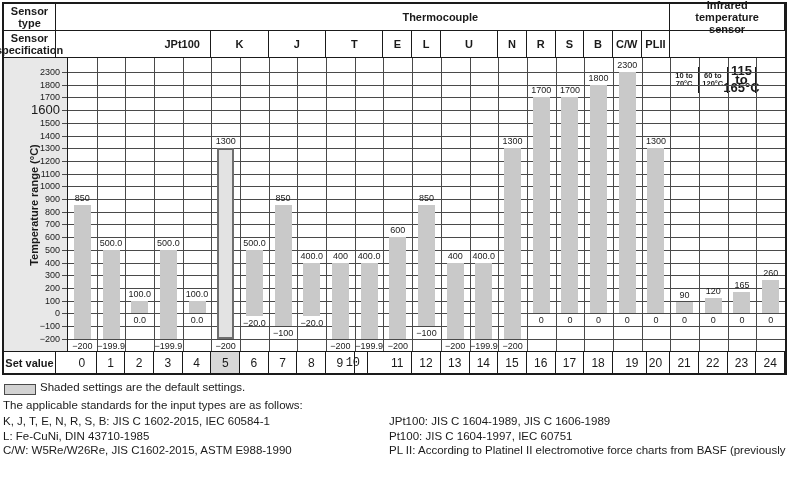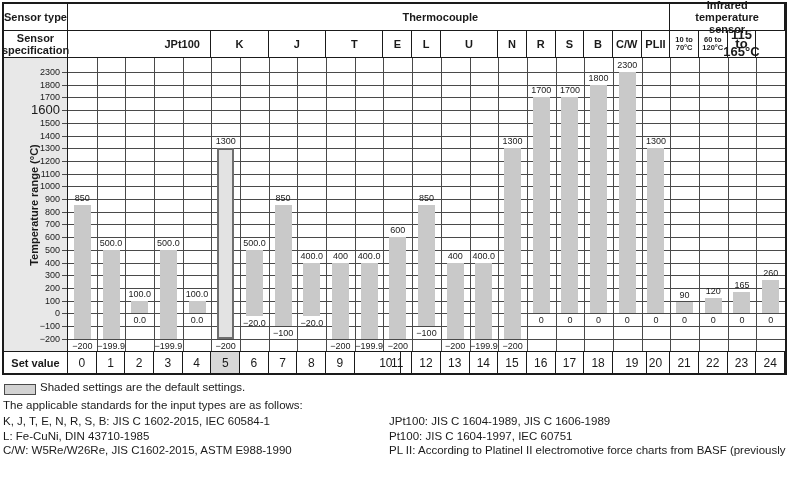--- a/index.html
+++ b/index.html
@@ -8,22 +8,22 @@
   .tablewrap{position:absolute;left:2px;top:2px;width:785px;height:373px;
              border:2px solid #1a1a1a;box-sizing:border-box;}
   .trow{position:absolute;left:0;width:781px;border-bottom:1px solid #1a1a1a;box-sizing:border-box;}
   #row1{top:0;height:27px;}
   #row2{top:27px;height:27px;}
   #chartrow{top:54px;height:294px;}
   #setrow{top:348px;height:21px;border-bottom:none;}
   .hcell{position:absolute;top:0;height:100%;display:flex;align-items:center;justify-content:center;
          font-weight:bold;font-size:11px;line-height:12px;text-align:center;
          border-right:1px solid #1a1a1a;box-sizing:border-box;}
-  .pre{white-space:pre-line;}
-  .lhead{left:0;width:64px;}
+  .pre{white-space:pre-line;margin-top:36px;}
+  .lhead{left:0;width:52px;}
   .scell{position:absolute;top:0;height:100%;display:flex;align-items:center;justify-content:center;
          font-size:12px;border-right:1px solid #1a1a1a;box-sizing:border-box;}
   #axis{position:absolute;left:0;top:0;width:64px;height:100%;
         border-right:1px solid #1a1a1a;box-sizing:border-box;}
   #plot{position:absolute;left:64px;top:0;width:717px;height:293px;}
   #ylabel{position:absolute;left:-110px;top:140px;width:280px;height:14px;text-align:center;
           font-weight:bold;font-size:11px;line-height:14px;transform:rotate(-90deg);}
   .legendrow{position:absolute;left:4px;top:381px;height:12px;}
   #legend-swatch{position:absolute;left:0px;top:3px;width:30px;height:9px;border:1px solid #4a4a4a;}
   #legend-text{position:absolute;left:36px;top:0;font-size:11.5px;white-space:nowrap;}
@@ -243,21 +243,21 @@
     <div class="scell" style="left: 64px; width: 28.68px;">0</div>
         <div class="scell" style="left: 92.68px; width: 28.68px;">1</div>
         <div class="scell" style="left: 121.36px; width: 28.68px;">2</div>
         <div class="scell" style="left: 150.04px; width: 28.68px;">3</div>
         <div class="scell" style="left: 178.72px; width: 28.68px;">4</div>
         <div class="scell" style="left: 207.4px; width: 28.68px; background: rgb(216, 216, 216);">5</div>
         <div class="scell" style="left: 236.08px; width: 28.68px;">6</div>
         <div class="scell" style="left: 264.76px; width: 28.68px;">7</div>
         <div class="scell" style="left: 293.44px; width: 28.68px;">8</div>
         <div class="scell" style="left: 322.12px; width: 28.68px;">9</div>
-        <div class="scell" style="left: 368px; width: 28.68px;">10</div>
+        <div class="scell" style="left: 335px; width: 28.68px; font-family: Liberation Mono, monospace;">10</div>
         <div class="scell" style="left: 379.48px; width: 28.68px;">11</div>
         <div class="scell" style="left: 408.16px; width: 28.68px;">12</div>
         <div class="scell" style="left: 436.84px; width: 28.68px;">13</div>
         <div class="scell" style="left: 465.52px; width: 28.68px;">14</div>
         <div class="scell" style="left: 494.2px; width: 28.68px;">15</div>
         <div class="scell" style="left: 522.88px; width: 28.68px;">16</div>
         <div class="scell" style="left: 551.56px; width: 28.68px;">17</div>
         <div class="scell" style="left: 580.24px; width: 28.68px;">18</div>
         <div class="scell" style="left: 614px; width: 28.68px;">19</div>
         <div class="scell" style="left: 637.6px; width: 28.68px;">20</div>

